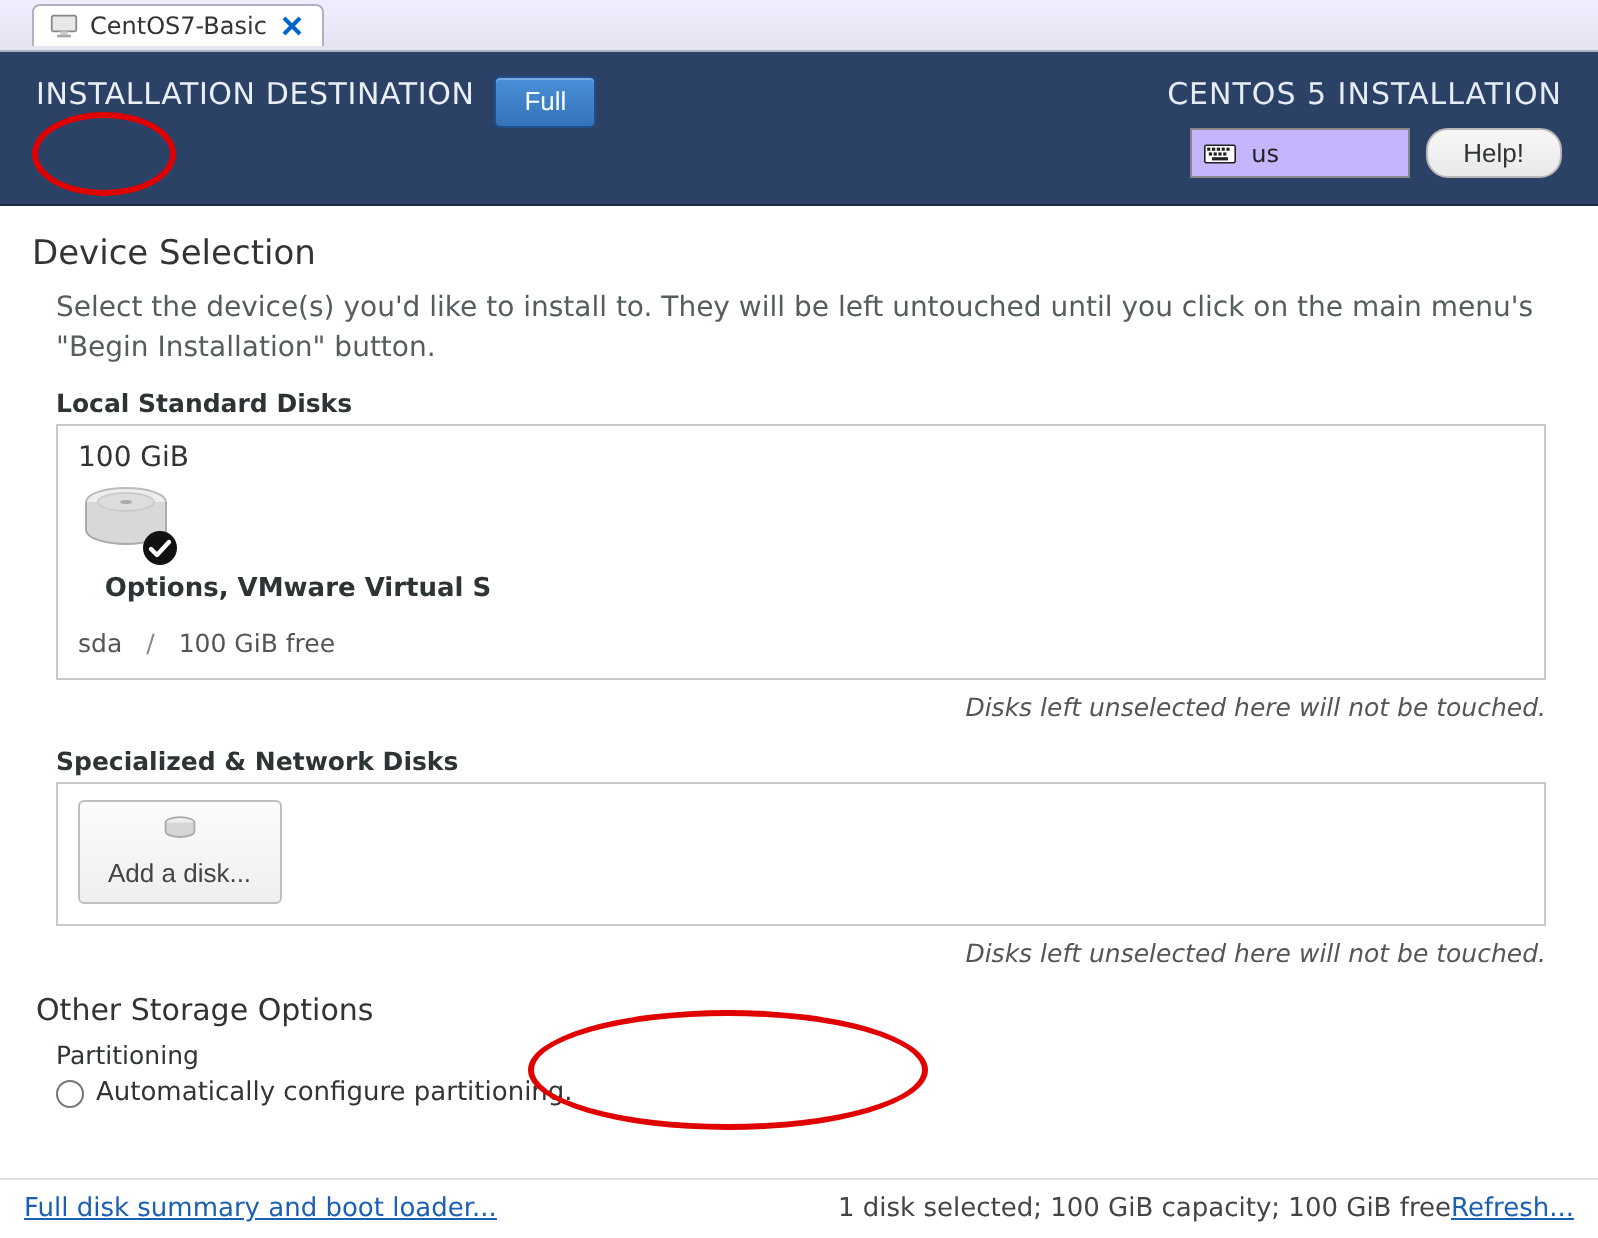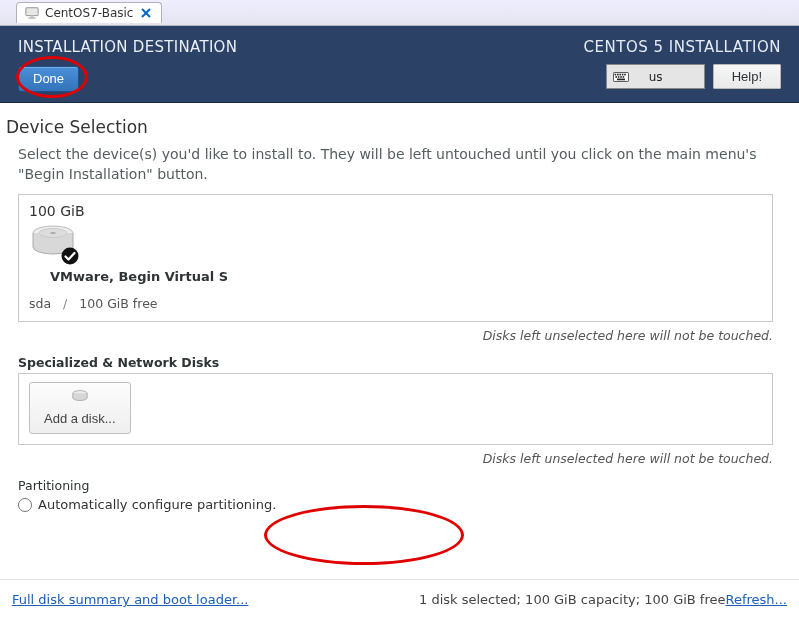--- a/index.html
+++ b/index.html
@@ -6,37 +6,37 @@
   body { font-family: "DejaVu Sans", "Cantarell", sans-serif; font-size: 13px; color: #2e3436; background: #fff; width: 799px; height: 619px; position: relative; overflow: hidden; }
 
   
   .tabbar { height: 26px; background: linear-gradient(#eef, #e4e4f0); border-bottom: 1px solid #b0b0c0; display: flex; align-items: center; padding-left: 16px; }
   .tab { display: flex; align-items: center; gap: 6px; background: #fff; border: 1px solid #b0b0c0; border-bottom: none; border-radius: 4px 4px 0 0; padding: 3px 8px; font-size: 12px; color: #333; }
   .tab .vm-icon { width: 14px; height: 14px; }
   .tab .close { width: 14px; height: 14px; stroke: #0066cc; stroke-width: 2; cursor: pointer; }
 
   
   .header { background: #2b4266; color: #fff; height: 77px; position: relative; padding: 12px 18px 8px 18px; display: flex; justify-content: space-between; border-bottom: 1px solid #1a2a45; }
-  .header-left { display: flex; flex-direction: column; gap: 10px; align-items: flex-start; }
+  .header-left { display: flex; flex-direction: row; gap: 10px; align-items: flex-start; }
   .header-title { font-size: 15px; font-weight: 400; letter-spacing: 0.3px; color: #eaeef5; }
   .done-btn { background: linear-gradient(#4a90d9, #3373b9); border: 1px solid #1f4f8a; border-radius: 3px; color: #fff; padding: 4px 14px 5px; font-size: 13px; cursor: pointer; box-shadow: inset 0 1px rgba(255,255,255,0.25); }
   .header-right { display: flex; flex-direction: column; gap: 8px; align-items: flex-end; }
   .header-subtitle { font-size: 15px; color: #e6ecf5; letter-spacing: 0.5px; }
   .header-right-row { display: flex; gap: 8px; }
-  .kb-field { background: #e5e5e5; border: 1px solid #888; padding: 3px 6px; width: 99px; display: flex; align-items: center; gap: 20px; color: #222; font-size: 12px; }
+  .kb-field { background: #c4b5fd; border: 1px solid #888; padding: 3px 6px; width: 110px; display: flex; align-items: center; gap: 8px; color: #222; font-size: 12px; }
   .kb-icon { width: 16px; height: 10px; }
-  .help-btn { background: linear-gradient(#f7f7f7, #e9e9e9); border: 1px solid #b8b8b8; border-radius: 1px; padding: 4px 18px; font-size: 13px; cursor: pointer; color: #2e3436; }
+  .help-btn { background: linear-gradient(#f7f7f7, #e9e9e9); border: 1px solid #b8b8b8; border-radius: 11px; padding: 4px 18px; font-size: 13px; cursor: pointer; color: #2e3436; }
 
   
   .anno { position: absolute; border: 3px solid #e10000; border-radius: 50%; pointer-events: none; }
   .anno1 { left: 16px; top: 56px; width: 72px; height: 42px; }
   .anno2 { left: 264px; top: 505px; width: 200px; height: 60px; }
 
   
-  .content { padding: 14px 12px 0 4px; }
+  .content { padding: 14px 12px 0 14px; }
   .h1 { font-size: 17px; color: #333; margin-bottom: 8px; margin-left: 2px; }
   .intro { color: #555d5f; font-size: 14px; line-height: 1.4; margin: 0 0 10px 14px; max-width: 760px; }
   .section-label { font-weight: bold; font-size: 12.5px; color: #2e3436; margin-left: 14px; margin-bottom: 3px; }
 
   .disk-box { border: 1px solid #c9c9c9; margin: 0 14px; padding: 8px 10px 10px; }
   .disk-entry { display: inline-flex; flex-direction: column; width: 220px; }
   .disk-size { font-size: 14px; color: #333; margin-bottom: 4px; }
   .disk-icon-wrap { position: relative; width: 48px; height: 40px; margin-bottom: 6px; }
   .disk-svg { width: 48px; height: 40px; }
   .check-badge { position: absolute; right: -2px; bottom: -2px; width: 18px; height: 18px; }
@@ -52,21 +52,21 @@
   .h2 { font-size: 15px; margin: 10px 0 6px 4px; color: #333; }
   .sub-label { font-size: 12.5px; color: #2e3436; margin: 0 0 4px 14px; }
 
   .radio-row { display: flex; gap: 16px; align-items: center; margin-left: 14px; }
   .radio-item, .check-item { display: flex; align-items: center; gap: 6px; font-size: 13px; color: #333; }
   .radio-item input, .check-item input { width: 14px; height: 14px; }
   .check-item.disabled { color: #a0a0a0; }
   .check-item { margin: 6px 0 0 14px; }
 
   
-  .footer { position: absolute; left: 0; right: 0; bottom: 0; height: 40px; border-top: 1px solid #e0e0e0; display: flex; align-items: center; padding: 0 12px; font-size: 13px; justify-content: space-between; background: #fff; }
+  .footer { position: absolute; left: 0; right: 0; bottom: 0; height: 30px; border-top: 1px solid #e0e0e0; display: flex; align-items: center; padding: 0 12px; font-size: 13px; justify-content: space-between; background: #fff; }
   .link { color: #1a5fb4; text-decoration: underline; cursor: pointer; }
   .footer-right { display: flex; align-items: center; gap: 0; color: #444; }
 </style>
 </head>
 <body>
 
 <div class="tabbar">
   <div class="tab">
     <svg class="vm-icon" viewBox="0 0 16 16">
       <rect x="1" y="2" width="14" height="9" rx="1" fill="#e8e8e8" stroke="#888"></rect>
@@ -76,21 +76,21 @@
     <span>CentOS7-Basic</span>
     <svg class="close" viewBox="0 0 14 14">
       <path d="M3 3 L11 11 M11 3 L3 11" fill="none"></path>
     </svg>
   </div>
 </div>
 
 <div class="header">
   <div class="header-left">
     <div class="header-title">INSTALLATION DESTINATION</div>
-    <button class="done-btn">Done</button>
+    <button class="done-btn">Full</button>
   </div>
   <div class="header-right">
     <div class="header-subtitle">CENTOS 5 INSTALLATION</div>
     <div class="header-right-row">
       <div class="kb-field">
         <svg class="kb-icon" viewBox="0 0 20 12">
           <rect x="0.5" y="0.5" width="19" height="11" rx="1" fill="#fff" stroke="#222"></rect>
           <rect x="2" y="2" width="2" height="2" fill="#222"></rect>
             <rect x="5" y="2" width="2" height="2" fill="#222"></rect>
             <rect x="8" y="2" width="2" height="2" fill="#222"></rect>
@@ -106,36 +106,37 @@
       </div>
       <button class="help-btn">Help!</button>
     </div>
   </div>
 </div>
 
 <div class="content">
   <div class="h1">Device Selection</div>
   <div class="intro">Select the device(s) you'd like to install to.  They will be left untouched until you click on the main menu's "Begin Installation" button.</div>
 
+  <div class="section-label">Local Standard Disks</div>
   <div class="disk-box">
     <div class="disk-entry">
       <div class="disk-size">100 GiB</div>
       <div class="disk-icon-wrap">
         <svg class="disk-svg" viewBox="0 0 48 40">
           <ellipse cx="24" cy="10" rx="20" ry="7" fill="#eee" stroke="#bbb"></ellipse>
           <path d="M4 10 v14 a20 7 0 0 0 40 0 V10" fill="#d8d8d8" stroke="#aaa"></path>
           <ellipse cx="24" cy="10" rx="14" ry="4.5" fill="#ddd" stroke="#ccc"></ellipse>
           <ellipse cx="24" cy="10" rx="3" ry="1" fill="#aaa"></ellipse>
         </svg>
         <svg class="check-badge" viewBox="0 0 18 18">
           <circle cx="9" cy="9" r="8.5" fill="#111"></circle>
           <path d="M4.5 9.5 L7.5 12.5 L13.5 6" stroke="#fff" stroke-width="2.2" fill="none" stroke-linecap="round" stroke-linejoin="round"></path>
         </svg>
       </div>
-      <div class="disk-name">VMware, Begin Virtual S</div>
+      <div class="disk-name">Options, VMware Virtual S</div>
       <div class="disk-sub">
         <span>sda</span>
         <span class="sep">/</span>
         <span>100 GiB free</span>
       </div>
     </div>
   </div>
   <div class="hint">Disks left unselected here will not be touched.</div>
 
   <div class="section-label">Specialized &amp; Network Disks</div>
@@ -143,20 +144,21 @@
     <button class="add-disk-btn">
       <svg viewBox="0 0 20 14">
         <ellipse cx="10" cy="4" rx="8" ry="3" fill="#eee" stroke="#aaa"></ellipse>
         <path d="M2 4 v5 a8 3 0 0 0 16 0 V4" fill="#d6d6d6" stroke="#aaa"></path>
       </svg>
       <span>Add a disk...</span>
     </button>
   </div>
   <div class="hint">Disks left unselected here will not be touched.</div>
 
+  <div class="h2">Other Storage Options</div>
   <div class="sub-label">Partitioning</div>
   <div class="radio-row">
     <label class="radio-item">
       <input type="radio" name="part" style="">
       <span>Automatically configure partitioning.</span>
     </label>
   </div>
 </div>
 
 <div class="footer">

